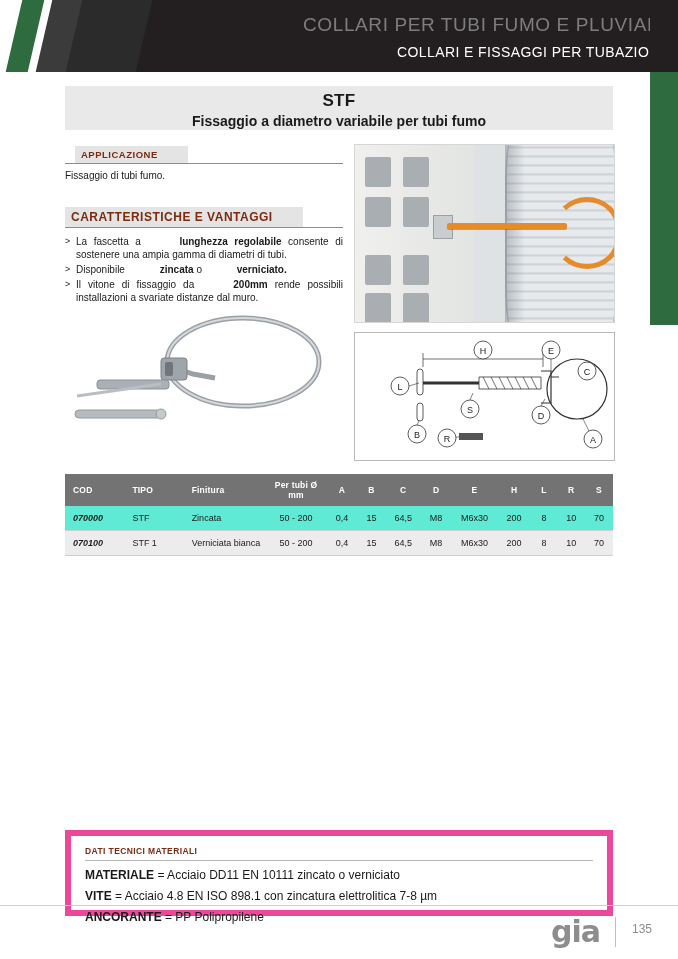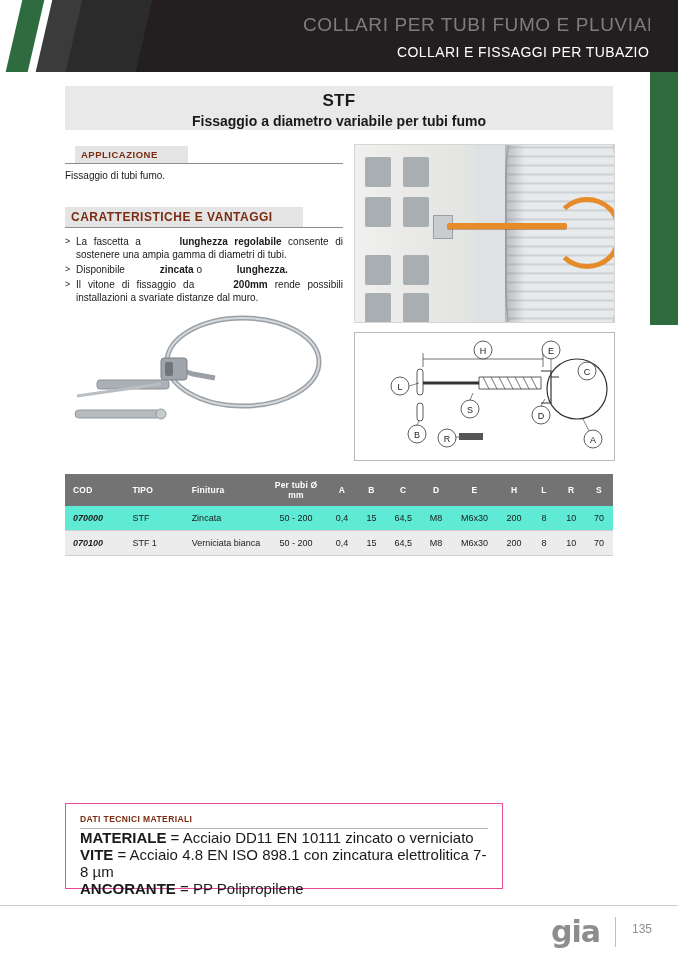--- a/index.html
+++ b/index.html
@@ -324,40 +324,41 @@
   table.spec tbody td.l { text-align: left; padding-left: 8px; }
   table.spec tbody td.code { font-weight: bold; font-style: italic; }
   table.spec tbody tr.alt td { background: #ececec; }
   table.spec tbody tr td { background: #5eead4; }
   table.spec tbody tr.alt td { background: #ececec; }
 
   
   .dati-box {
     position: absolute;
     left: 65px;
-    top: 803px;
-    width: 438px;
+    top: 830px;
+    width: 548px;
     height: 86px;
-    border: 1px solid #ec4899;
+    border: 6px solid #ec4899;
     box-sizing: border-box;
   }
   .dati-head {
     color: #7a2b10;
     font-size: 8.5px;
     font-weight: bold;
     letter-spacing: 0.4px;
     padding: 10px 0 4px 14px;
   }
   .dati-rule {
     margin: 0 14px;
     border-bottom: 1px solid #b5b5b5;
   }
   .dati-line {
-    font-size: 15px;
+    font-size: 12px;
     padding: 0 14px;
+    margin-top: 7px;
     color: #1a1a1a;
   }
   .dati-line b { font-weight: bold; }
 
   
   .footer-rule {
     position: absolute;
     left: 0;
     top: 905px;
     width: 678px;
@@ -417,21 +418,21 @@
   <div class="applicazione-head-wrap">
     <span class="applicazione-head">APPLICAZIONE</span>
   </div>
   <div class="applicazione-text">Fissaggio di tubi fumo.</div>
 
   <div class="carat-head-wrap">
     <span class="carat-head">CARATTERISTICHE E VANTAGGI</span>
   </div>
   <div class="bullets">
     <div class="bullet">La fascetta a <b>lunghezza regolabile</b> consente di sostenere una ampia gamma di diametri di tubi.</div>
-    <div class="bullet">Disponibile <b>zincata</b> o <b>lunghezza.</b></div>
+    <div class="bullet">Disponibile <b>zincata</b> o <b>verniciato.</b></div>
     <div class="bullet">Il vitone di fissaggio da <b>200mm</b> rende possibili installazioni a svariate distanze dal muro.</div>
   </div>
 </div>
 
 <div class="photo-box">
   <div class="photo-wall"></div>
   <div class="brick" style="left:10px;top:12px;"></div>
   <div class="brick" style="left:48px;top:12px;"></div>
   <div class="brick" style="left:10px;top:52px;"></div>
   <div class="brick" style="left:48px;top:52px;"></div>

